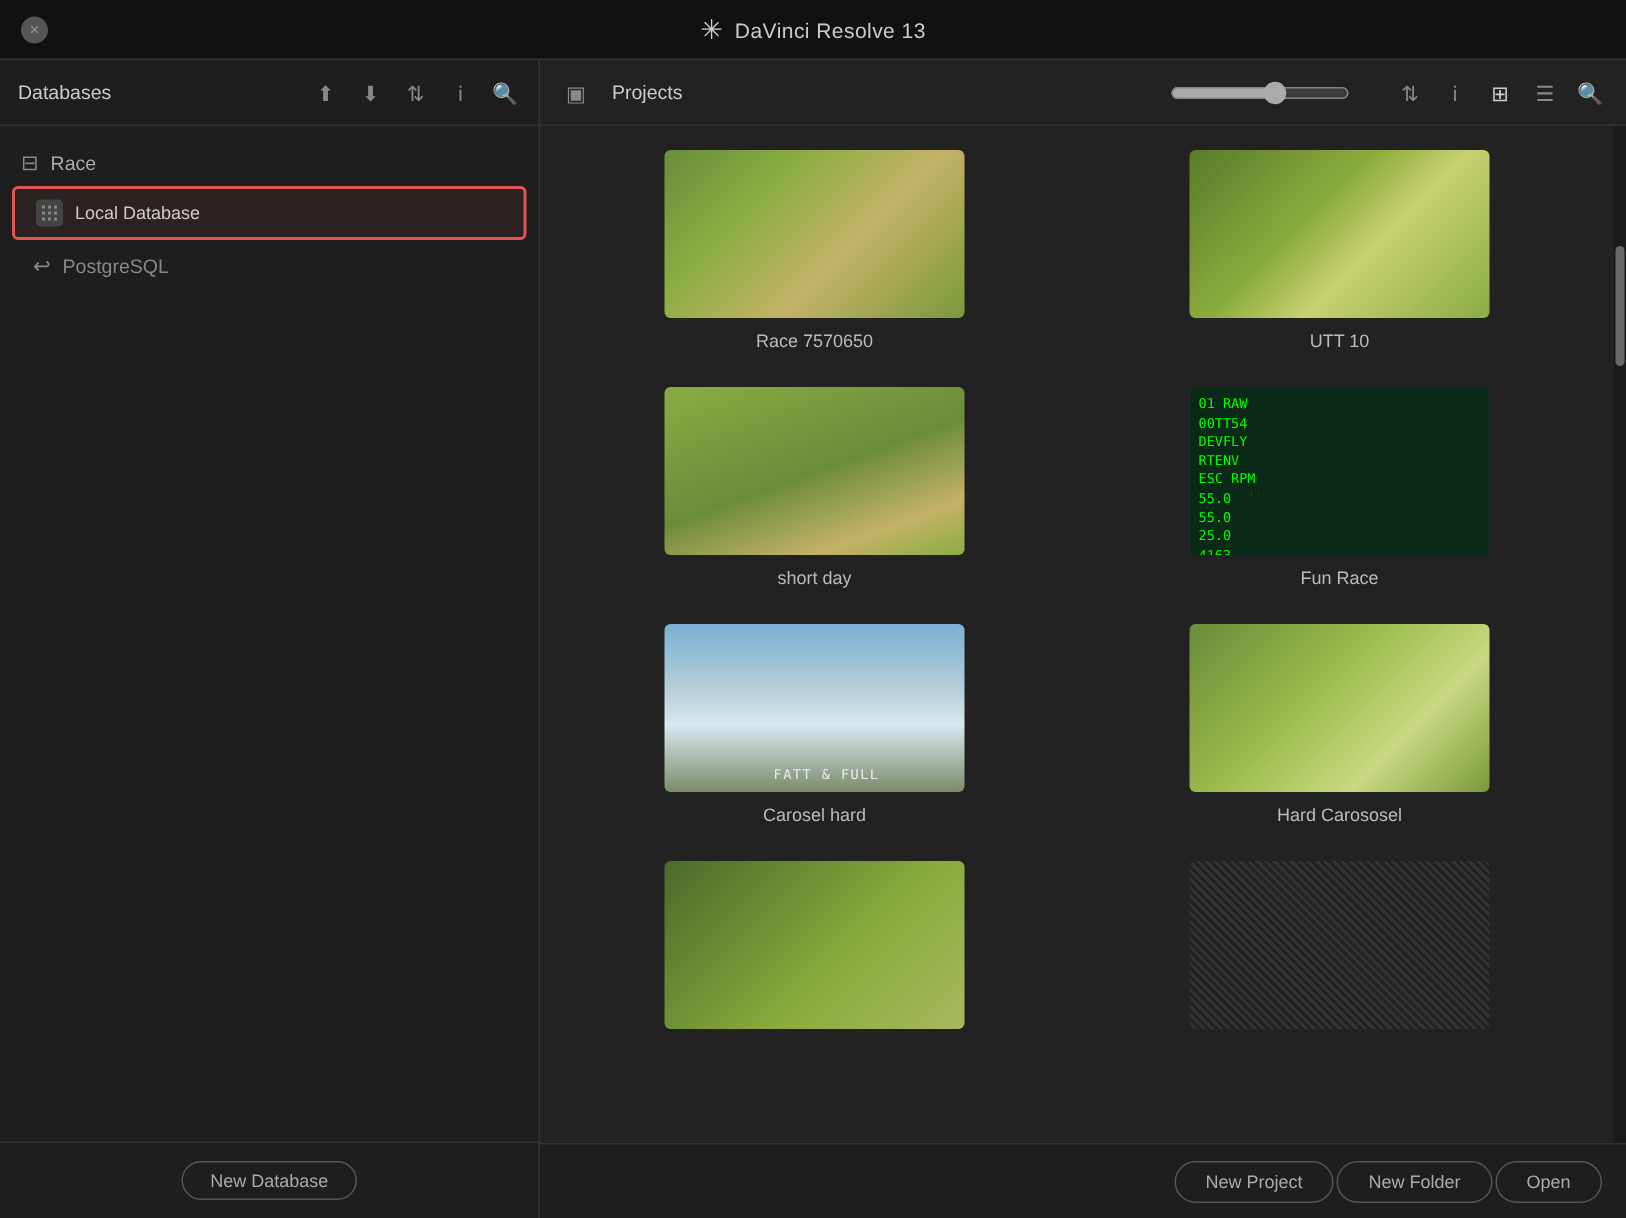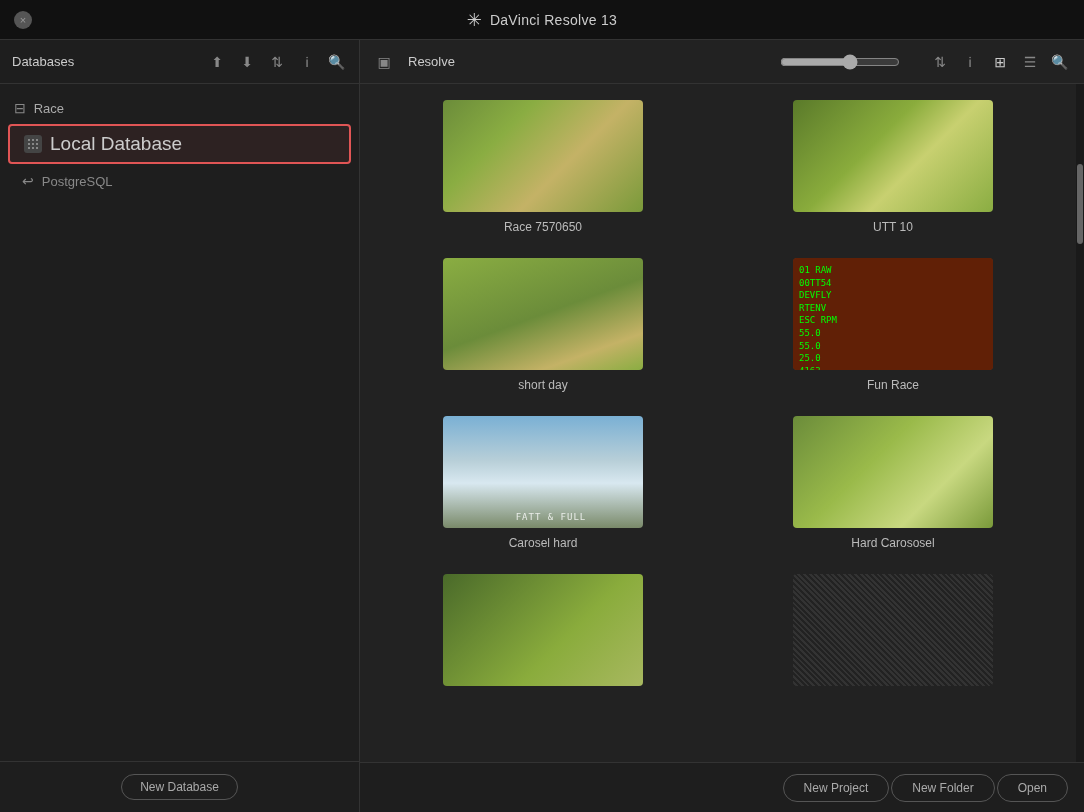--- a/index.html
+++ b/index.html
@@ -112,21 +112,21 @@
     }
     .db-section-icon {
       font-size: 14px;
       color: #888;
     }
     .db-item {
       display: flex;
       align-items: center;
       gap: 8px;
       padding: 7px 14px;
-      font-size: 19px;
+      font-size: 12px;
       color: #ccc;
       cursor: pointer;
       border: 2px solid transparent;
       border-radius: 4px;
       margin: 2px 8px;
     }
     .db-item.selected {
       border-color: #e05555;
       background: rgba(224,85,85,0.08);
     }
@@ -252,21 +252,21 @@
     .project-label {
       font-size: 12px;
       color: #bbb;
       text-align: center;
     }
 
     
     .thumb-race { background: linear-gradient(135deg, #6b8c3a 0%, #8aad42 30%, #c4b266 60%, #7a9a3a 100%); }
     .thumb-utt { background: linear-gradient(135deg, #5a7a2a 0%, #8aac3c 40%, #c8d070 60%, #8aad42 100%); }
     .thumb-short { background: linear-gradient(160deg, #8aad42 0%, #6b8c3a 50%, #c4b266 80%, #8aad42 100%); }
-    .thumb-fun { background: #c2410c; }
+    .thumb-fun { background: #14532d; }
     .thumb-carosel { background: linear-gradient(180deg, #7ab0d4 0%, #b8cfd8 40%, #d8e8f0 60%, #7a8a6a 100%); }
     .thumb-hard { background: linear-gradient(135deg, #6b8c3a 0%, #9aba4a 40%, #c8d880 70%, #7a9a3a 100%); }
     .thumb-partial1 { background: linear-gradient(135deg, #4a6a2a 0%, #8aac3c 60%, #a8b860 100%); }
     .thumb-partial2 { background: repeating-linear-gradient(45deg, #222 0px, #222 2px, #333 2px, #333 4px); }
 
     
     .fun-track-overlay {
       position: absolute;
       top: 0; left: 0; right: 0; bottom: 0;
       background: rgba(0,0,0,0.5);
@@ -407,21 +407,21 @@
     </div>
 
     <div class="sidebar-footer">
       <button class="footer-btn">New Database</button>
     </div>
   </div>
 
   <div class="right-panel">
     <div class="right-header">
       <span class="panel-icon-btn">▣</span>
-      <span class="right-header-title">Resolve</span>
+      <span class="right-header-title">Projects</span>
       <div class="slider-container">
         <input type="range" class="slider" min="0" max="100" value="60" style="">
       </div>
       <div class="right-header-icons">
         <span class="panel-icon-btn">⇅</span>
         <span class="panel-icon-btn">ℹ</span>
         <span class="panel-icon-btn grid-view-active">⊞</span>
         <span class="panel-icon-btn">☰</span>
         <span class="panel-icon-btn">🔍</span>
       </div>

